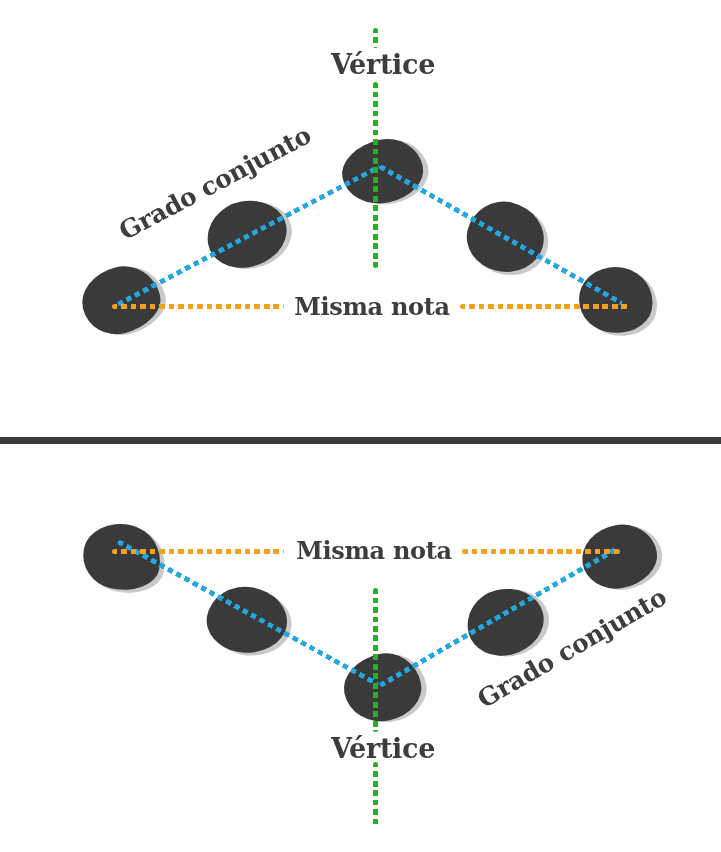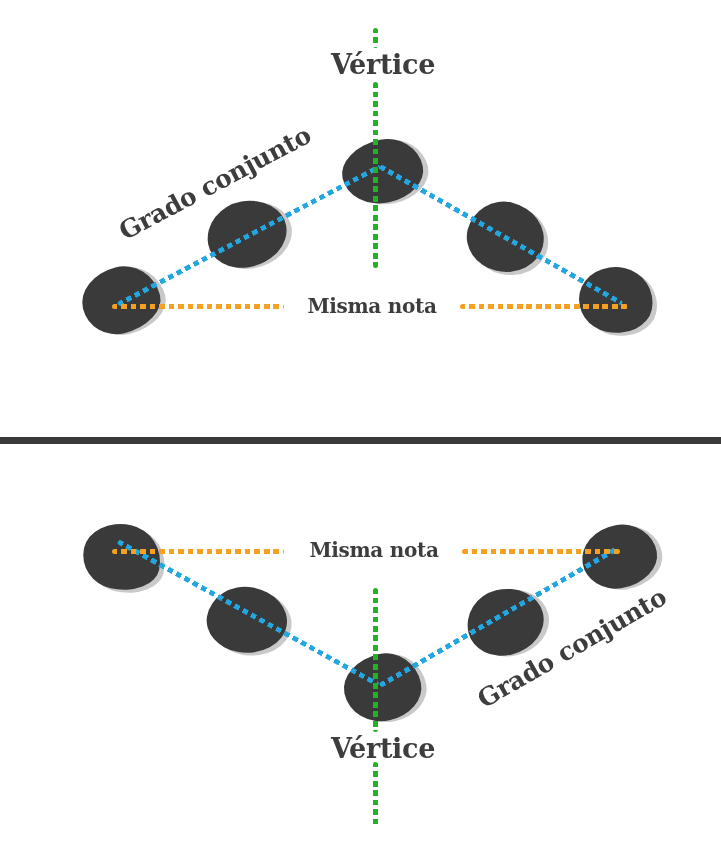--- a/index.html
+++ b/index.html
@@ -19,21 +19,21 @@
   .label{
     position:absolute;
     z-index:3;
     color:#3d3d3d;
     font-weight:700;
     white-space:nowrap;
     letter-spacing:-0.3px;
     transform:translate(-50%,-50%);
   }
   .vertex-label{font-size:27px;}
-  .same-note-label{font-size:20px;}
+  .same-note-label{font-size:24px;}
   .step-label{font-size:25px;}
 
   .top .vertex-label{left:383px;top:64px;}
   .top .same-note-label{left:372px;top:306px;}
   .top .step-label{left:215px;top:183px;transform:translate(-50%,-50%) rotate(-28deg);}
 
   .bottom .same-note-label{left:374px;top:550px;}
   .bottom .vertex-label{left:383px;top:748px;}
   .bottom .step-label{left:572px;top:648px;transform:translate(-50%,-50%) rotate(-30deg);}
 

